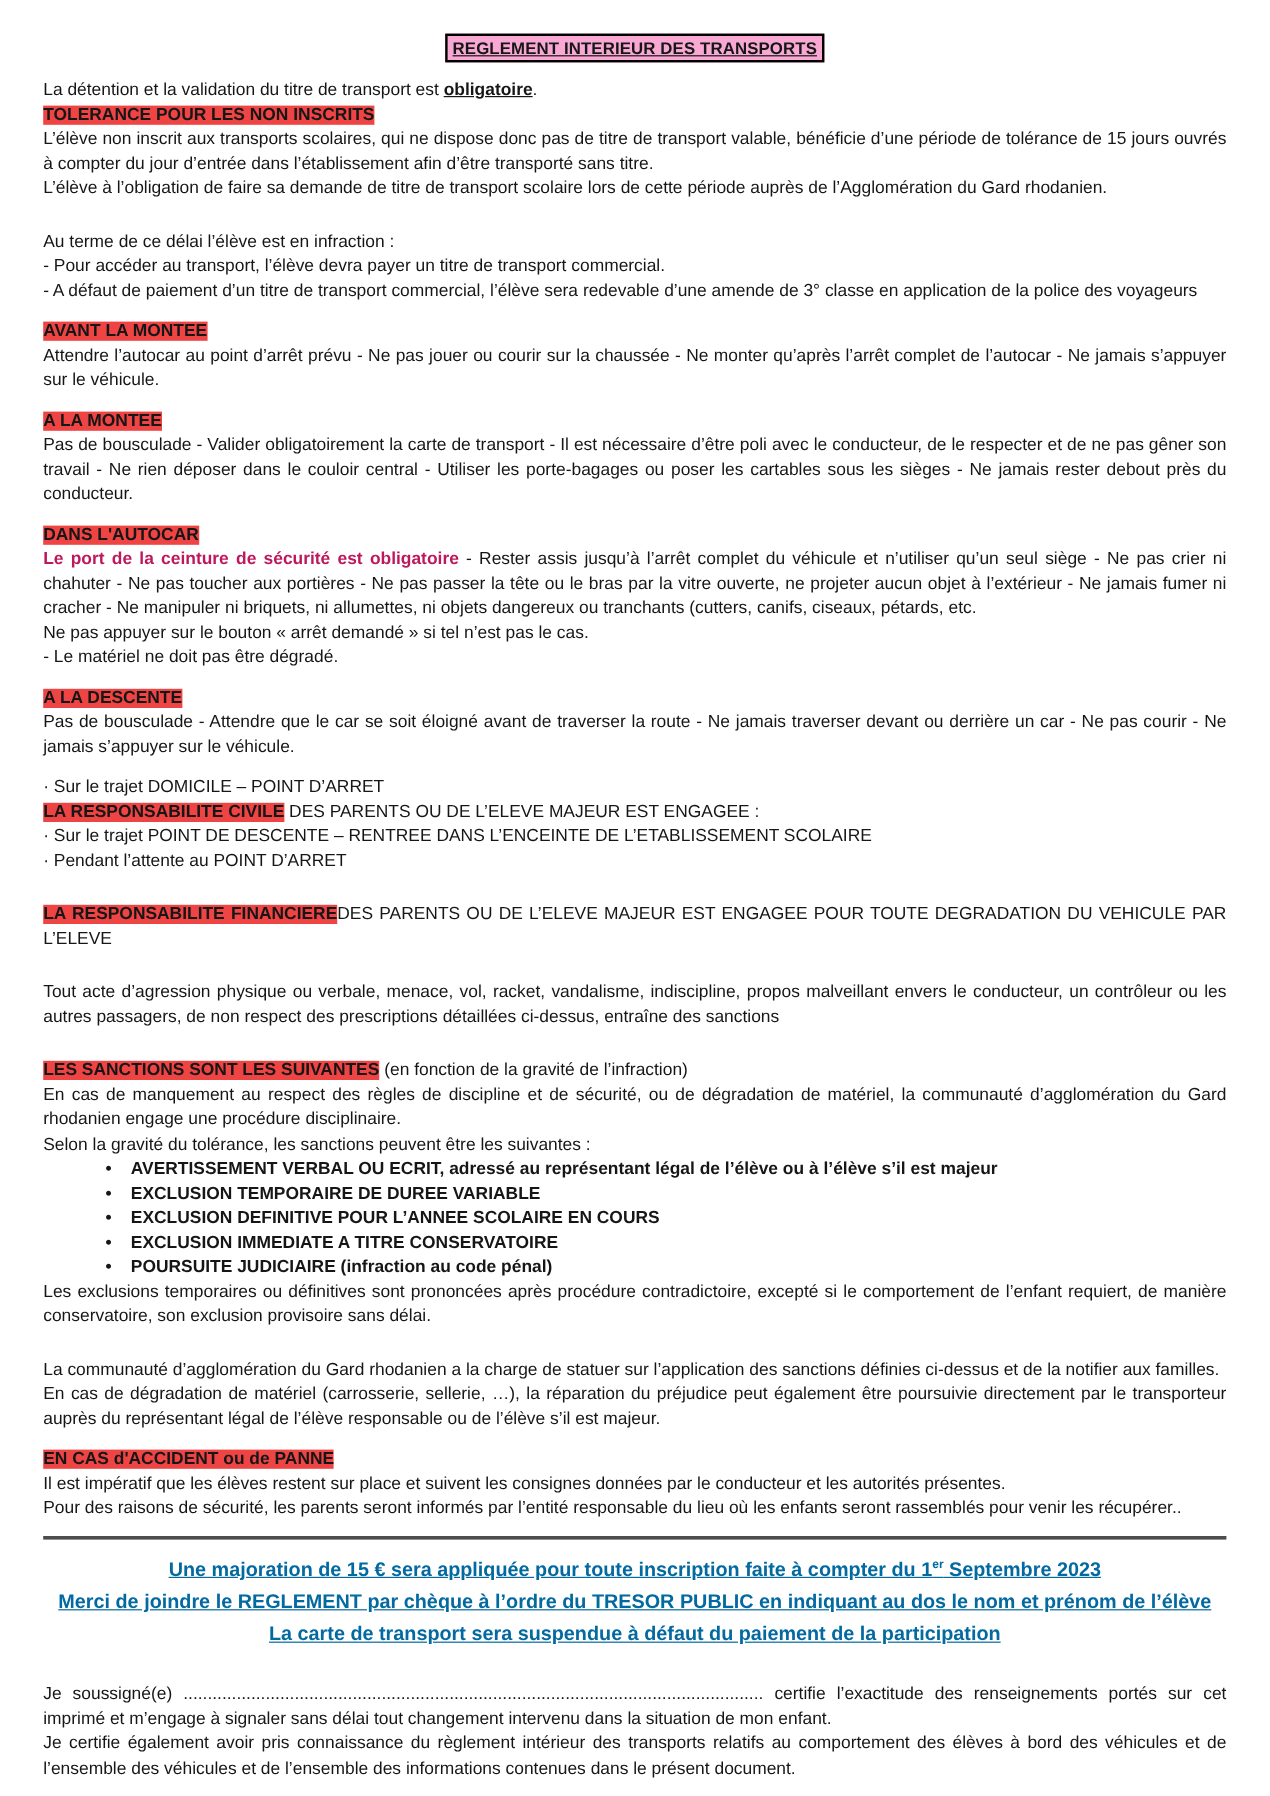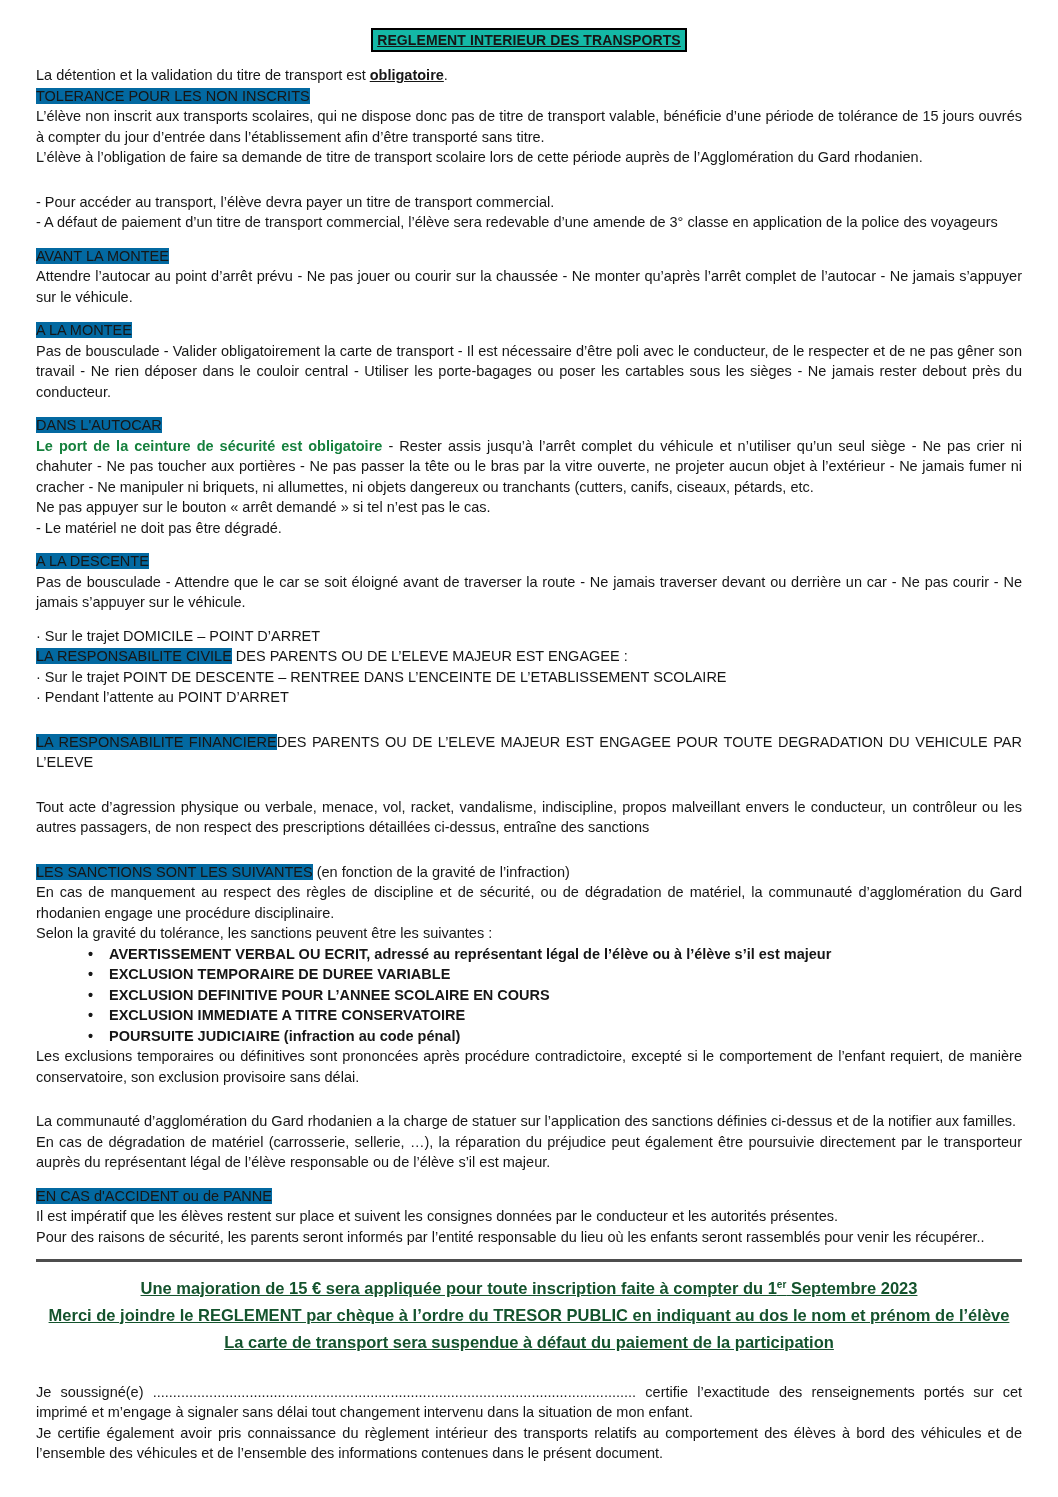--- a/index.html
+++ b/index.html
@@ -5,39 +5,39 @@
   html,body{margin:0;padding:0;background:#ffffff;}
   .page{
     width:1058px;height:1497px;box-sizing:border-box;
     background:#ffffff;overflow:hidden;
     padding:28px 36px 0 36px;
     font-family:"Liberation Sans","DejaVu Sans",sans-serif;
     font-size:14.5px;line-height:20.5px;color:#161616;
   }
   .title-wrap{text-align:center;margin-bottom:13px;}
   .title-box{
-    display:inline-block;border:2px solid #000;background:#14b8a6;
+    display:inline-block;border:2px solid #000;background:#f9a8d4;
     font-weight:bold;font-size:14px;line-height:18px;padding:1px 4px;
     text-decoration:underline;letter-spacing:.1px;
   }
   .sec{margin:0 0 13px 0;}
   .sec.tight{margin-bottom:0;}
   .sec.xgap{margin-top:24px;}
   .p{margin:0;text-align:justify;}
   .h{margin:0;}
-  .hl{background:#0369a1;font-weight:normal;}
+  .hl{background:#ef4444;font-weight:bold;}
   .b{font-weight:normal;}
   .bu{font-weight:bold;text-decoration:underline;}
-  .red-lead{color:#15803d;font-weight:bold;}
+  .red-lead{color:#be185d;font-weight:bold;}
   .bullet{display:flex;margin:0;padding-left:40px;}
   .bullet .dot{width:33px;flex:0 0 33px;text-align:left;padding-left:12px;box-sizing:border-box;}
   .bullet .dot::before{content:"•";font-weight:bold;}
   .bullet .btxt{font-weight:bold;flex:1;}
   .rule{height:3px;background:#4d4d4d;margin:12px 0 8px 0;}
-  .notice{text-align:center;color:#14532d;font-weight:bold;font-size:16.5px;line-height:27px;margin-bottom:22px;}
+  .notice{text-align:center;color:#0369a1;font-weight:bold;font-size:16.5px;line-height:27px;margin-bottom:22px;}
   .notice .u{text-decoration:underline;}
   .notice sup{font-size:10px;}
   .sig-block{margin-top:26px;}
 </style>
 </head>
 <body>
 
 <div class="page">
 
   <div class="title-wrap">
@@ -46,20 +46,21 @@
 
   <p class="p sec"><span>La détention et la validation du titre de transport est </span><span class="bu">obligatoire</span><span>.</span></p>
 
   <div class="sec">
     <div class="h"><span class="hl">TOLERANCE POUR LES NON INSCRITS</span></div>
     <p class="p">L’élève non inscrit aux transports scolaires, qui ne dispose donc pas de titre de transport valable, bénéficie d’une période de tolérance de 15 jours ouvrés à compter du jour d’entrée dans l’établissement afin d’être transporté sans titre.</p>
     <p class="p">L’élève à l’obligation de faire sa demande de titre de transport scolaire lors de cette période auprès de l’Agglomération du Gard rhodanien.</p>
   </div>
 
   <div class="sec xgap">
+    <p class="p">Au terme de ce délai l’élève est en infraction :</p>
     <p class="p">- Pour accéder au transport, l’élève devra payer un titre de transport commercial.</p>
     <p class="p">- A défaut de paiement d’un titre de transport commercial, l’élève sera redevable d’une amende de 3° classe en application de la police des voyageurs</p>
   </div>
 
   <div class="sec">
     <div class="h"><span class="hl">AVANT LA MONTEE</span></div>
     <p class="p">Attendre l’autocar au point d’arrêt prévu - Ne pas jouer ou courir sur la chaussée - Ne monter qu’après l’arrêt complet de l’autocar - Ne jamais s’appuyer sur le véhicule.</p>
   </div>
 
   <div class="sec">

